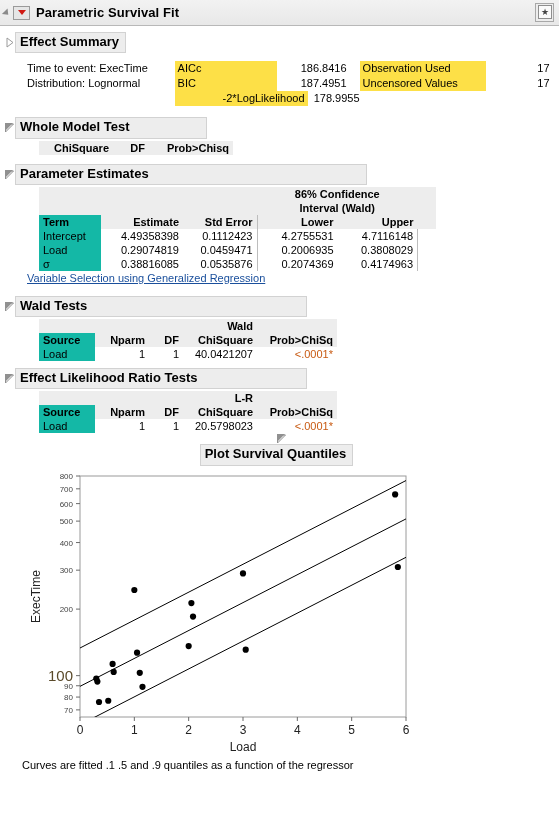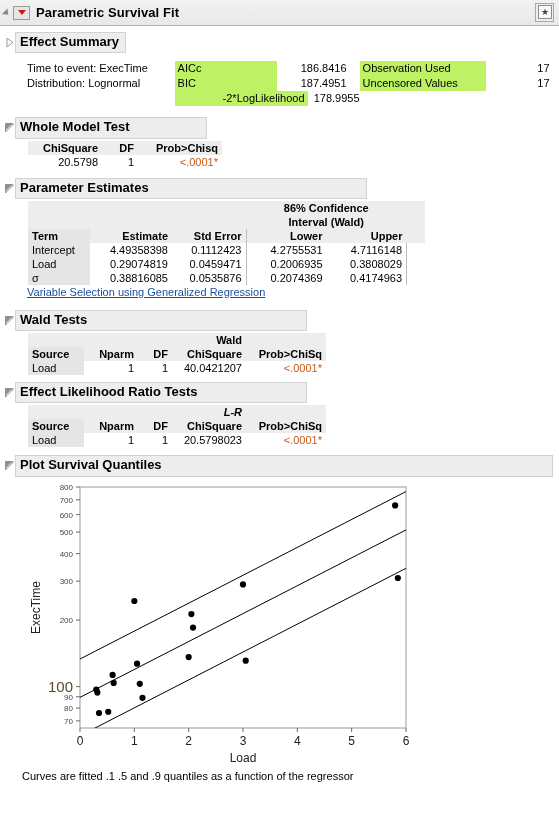--- a/index.html
+++ b/index.html
@@ -92,35 +92,35 @@
     line-height:1.25;
   }
   .sect-title.wide{flex:1;}
   
   .summary{
     display:flex;margin-top:8px;padding-left:27px;
   }
   .sumcol1{width:148px;line-height:15px;}
   .sumcol2{width:185px;}
   .sumrow{display:flex;line-height:15px;}
-  .sumlabel{background:#bef264;padding:0 3px;}
+  .sumlabel{background:#fde047;padding:0 3px;}
   .sumval{text-align:right;}
   .sumcol2 .sumlabel{width:112px;}
   .sumcol2 .sumval{width:64px;}
   .sumcol3{width:200px;}
   .sumcol3 .sumlabel{width:120px;}
   .sumcol3 .sumval{width:64px;}
   
   table{border-collapse:collapse;font-size:11px;}
   th{font-weight:bold;background:#ededed;padding:0px 4px;line-height:14px;}
   td{padding:0px 4px;line-height:14px;}
   .num{text-align:right;}
   .pval{color:#c85a12;text-align:right;}
-  .rowhead{background:#e5e5e5;text-align:left;}
-  .tblwrap{padding-left:28px;margin-top:2px;}
+  .rowhead{background:#14b8a6;text-align:left;}
+  .tblwrap{padding-left:39px;margin-top:2px;}
   .link{
     color:#1a4f9c;text-decoration:underline;font-size:11px;
     padding-left:27px;display:block;margin-top:1px;cursor:pointer;
   }
   .plotwrap{padding-left:22px;margin-top:4px;}
   .footnote{padding-left:22px;font-size:11px;margin-top:2px;}
   .cisep{border-left:1px solid #bdbdbd;}
 </style>
 </head>
 <body>
@@ -187,25 +187,20 @@
     <span class="sect-title" style="width:180px;">Whole Model Test</span>
   </div>
   <div class="tblwrap">
     <table>
       <tbody>
           <tr>
         <th style="width:66px;" class="num">ChiSquare</th>
         <th style="width:28px;" class="num">DF</th>
         <th style="width:76px;" class="num">Prob&gt;Chisq</th>
       </tr>
-      <tr>
-        <td class="num">20.5798</td>
-        <td class="num">1</td>
-        <td class="pval">&lt;.0001*</td>
-      </tr>
     </tbody>
       </table>
   </div>
 
   <div class="secthead" style="margin-top:9px;">
     <span class="arrow-d">
       <svg width="11" height="11" viewBox="0 0 11 11">
           <path d="M1.5 2 L9.5 2 L1.5 10 Z" fill="none" stroke="#8f8f8f" stroke-width="1"></path>
         </svg>
     </span>
@@ -309,42 +304,42 @@
     </span>
     <span class="sect-title" style="width:280px;">Effect Likelihood Ratio Tests</span>
   </div>
   <div class="tblwrap">
     <table>
       <tbody>
           <tr>
         <th style="width:48px;"></th>
         <th style="width:46px;"></th>
         <th style="width:26px;"></th>
-        <th class="num" style="width:66px;font-style:italic;">L-R</th>
+        <th class="num" style="width:66px;">L-R</th>
         <th style="width:72px;"></th>
       </tr>
       <tr>
         <th class="rowhead">Source</th>
         <th class="num">Nparm</th>
         <th class="num">DF</th>
         <th class="num">ChiSquare</th>
         <th class="num">Prob&gt;ChiSq</th>
       </tr>
       <tr>
         <td class="rowhead">Load</td>
         <td class="num">1</td>
         <td class="num">1</td>
         <td class="num">20.5798023</td>
         <td class="pval">&lt;.0001*</td>
       </tr>
     </tbody>
       </table>
   </div>
 
-  <div class="secthead" style="margin-top:8px;">
+  <div class="secthead" style="margin-top:0;flex-direction:column;">
     <span class="arrow-d">
       <svg width="11" height="11" viewBox="0 0 11 11">
           <path d="M1.5 2 L9.5 2 L1.5 10 Z" fill="none" stroke="#8f8f8f" stroke-width="1"></path>
         </svg>
     </span>
     <span class="sect-title wide" style="margin-right:6px;">Plot Survival Quantiles</span>
   </div>
 
   <div class="plotwrap">
     <svg id="chart" width="430" height="285">

